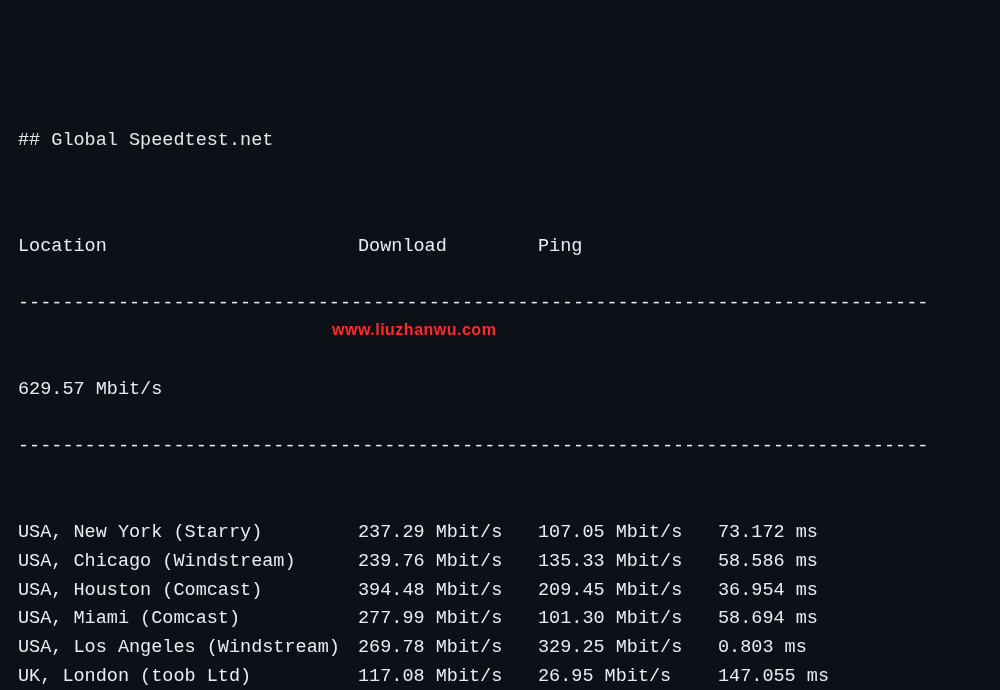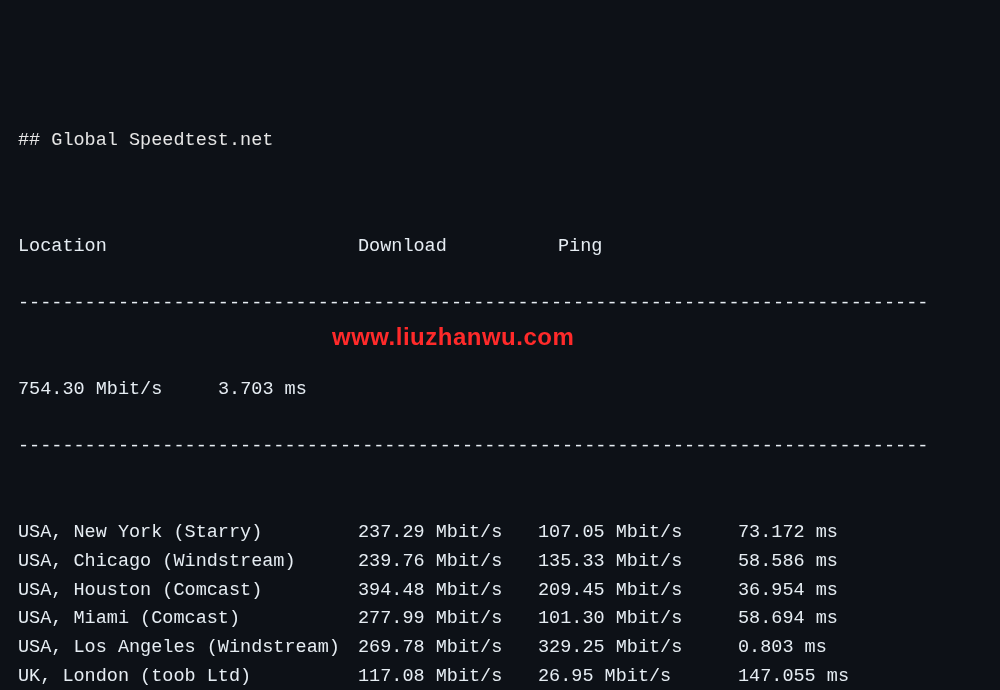--- a/index.html
+++ b/index.html
@@ -18,50 +18,49 @@
   .title {
     color: #e5e5e5;
     font-weight: normal;
     margin-bottom: 20px;
   }
   .watermark {
     position: absolute;
     top: 318px;
     left: 332px;
     color: #ff2a2a;
-    font-size: 24px;
+    font-size: 16px;
     font-weight: bold;
     font-family: 'Segoe UI', sans-serif;
     pointer-events: none;
     letter-spacing: 0.5px;
   }
   .row { display: flex; }
   .c-loc { width: 340px; flex-shrink: 0; }
   .c-up  { width: 180px; flex-shrink: 0; }
   .c-dn  { width: 180px; flex-shrink: 0; font-family: Liberation Mono, monospace; }
-  .c-pg  { width: 150px; flex-shrink: 0; margin-left: 20px; }
+  .c-pg  { width: 150px; flex-shrink: 0; }
   #rows .row { }
 </style>
 </head>
 <body>
 
 
 
 <div class="title">## Global Speedtest.net</div>
 
 <div class="row">
   <span class="c-loc">Location</span>
   <span class="c-dn">Download</span>
   <span class="c-pg">Ping</span>
 </div>
 <div>----------------------------------------------------------------------------------</div>
 
 <div class="row">
-  <span class="c-dn">754.30 Mbit/s</span>
-  <span class="c-pg">3.703 ms</span>
+  <span class="c-dn">629.57 Mbit/s</span>
 </div>
 <div>----------------------------------------------------------------------------------</div>
 
 <div id="rows"><div class="row"><span class="c-loc">USA, New York (Starry)</span><span class="c-up">237.29 Mbit/s</span><span class="c-dn">107.05 Mbit/s</span><span class="c-pg">73.172 ms</span></div><div class="row"><span class="c-loc">USA, Chicago (Windstream)</span><span class="c-up">239.76 Mbit/s</span><span class="c-dn">135.33 Mbit/s</span><span class="c-pg">58.586 ms</span></div><div class="row"><span class="c-loc">USA, Houston (Comcast)</span><span class="c-up">394.48 Mbit/s</span><span class="c-dn">209.45 Mbit/s</span><span class="c-pg">36.954 ms</span></div><div class="row"><span class="c-loc">USA, Miami (Comcast)</span><span class="c-up">277.99 Mbit/s</span><span class="c-dn">101.30 Mbit/s</span><span class="c-pg">58.694 ms</span></div><div class="row"><span class="c-loc">USA, Los Angeles (Windstream)</span><span class="c-up">269.78 Mbit/s</span><span class="c-dn">329.25 Mbit/s</span><span class="c-pg">0.803 ms</span></div><div class="row"><span class="c-loc">UK, London (toob Ltd)</span><span class="c-up">117.08 Mbit/s</span><span class="c-dn">26.95 Mbit/s</span><span class="c-pg">147.055 ms</span></div></div>
 
 <div class="watermark">www.liuzhanwu.com</div>
 
 
 
 

